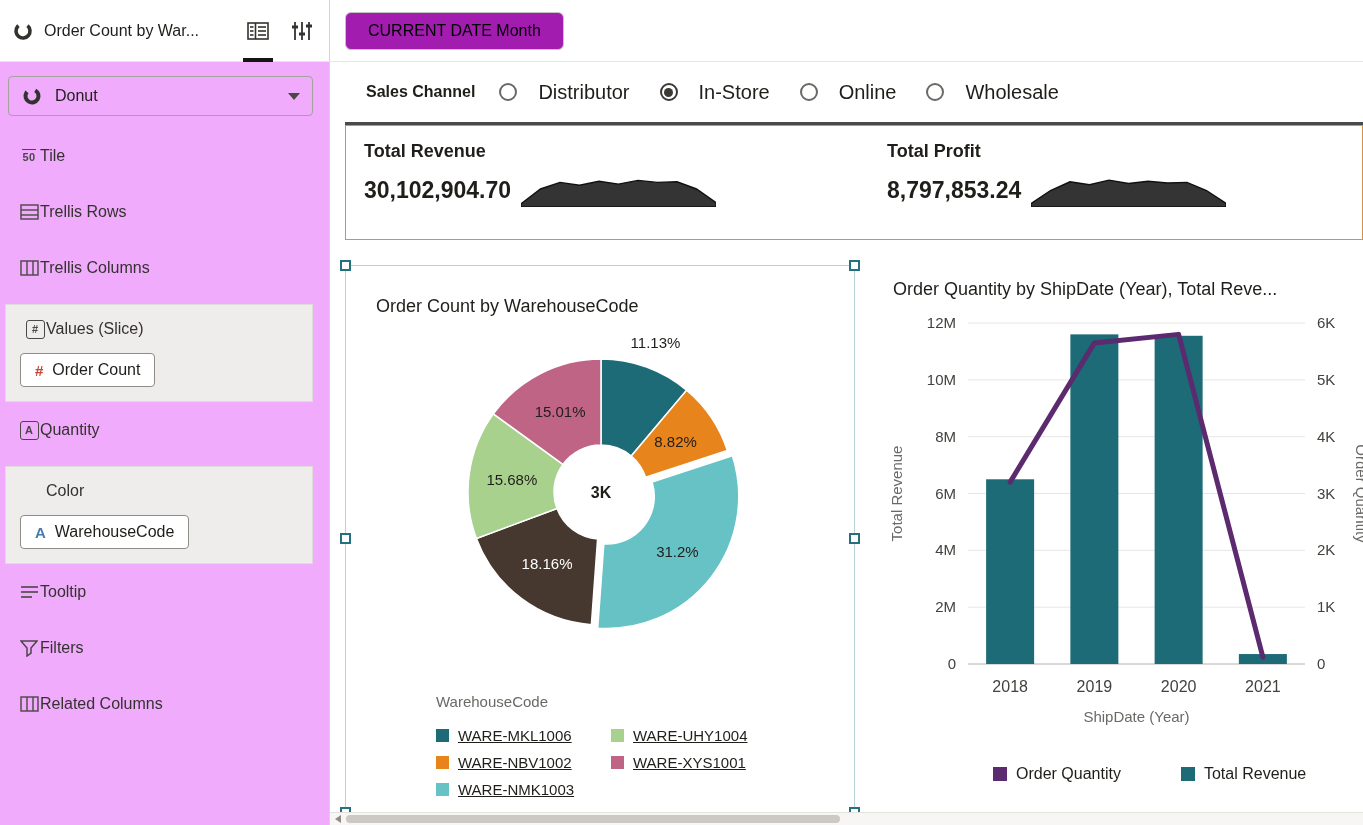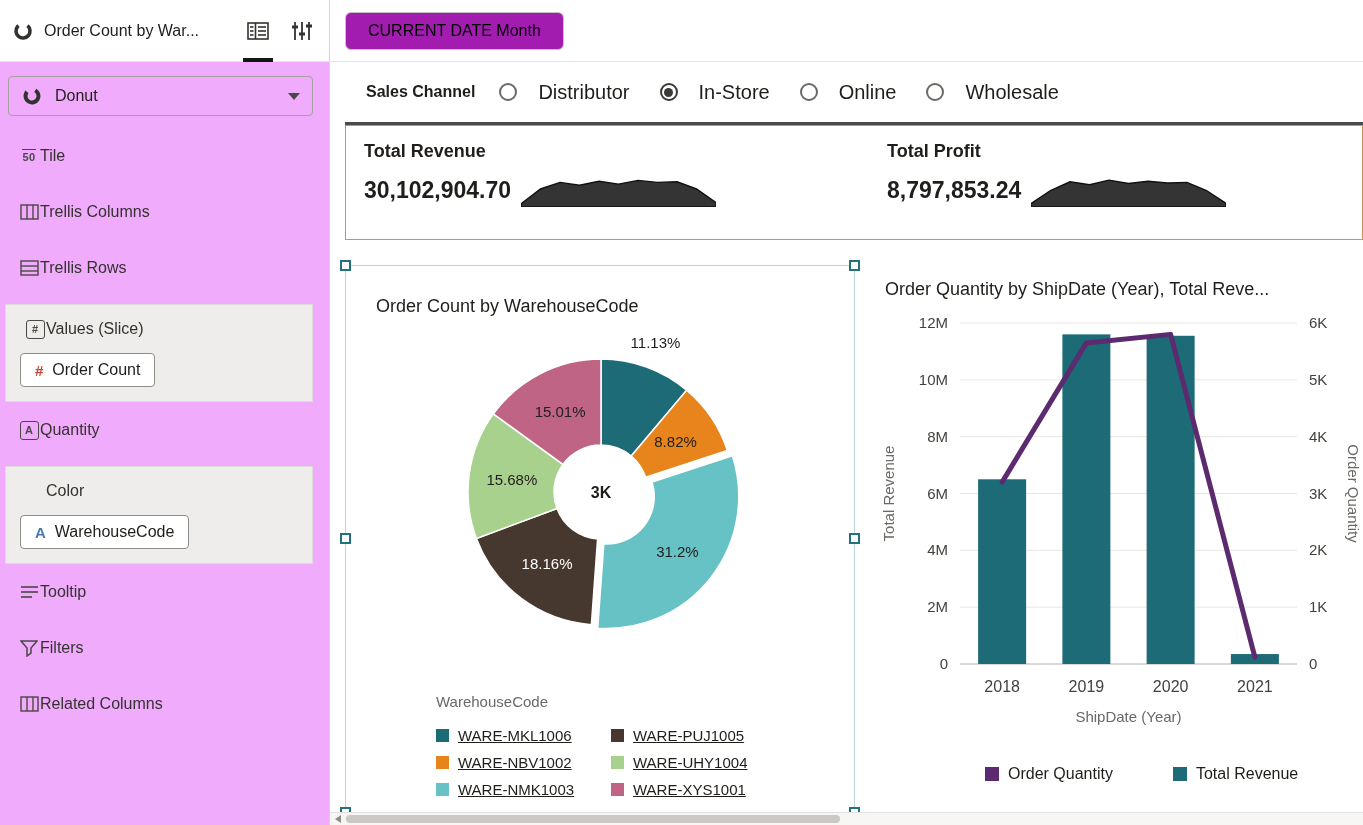--- a/index.html
+++ b/index.html
@@ -58,21 +58,21 @@
     height:115px; flex:none; background:#fff; }
   .tile { background:#fff; padding:15px 0 0 18px; overflow:hidden; cursor:pointer; }
   .tile-1 { width:509px; flex:none; }
   .tile-2 { flex:1; }
   .tile-label { font-size:18px; font-weight:600; margin-bottom:11px; }
   .tile-valrow { display:flex; align-items:center; gap:10px; }
   .tile-value { font-size:23px; font-weight:bold; white-space:nowrap; }
   .sparkline { flex:none; }
 
   
-  .canvas { flex:1; display:flex; gap:15px; padding-top:25px; margin-left:15px; position:relative; }
+  .canvas { flex:1; display:flex; gap:23px; padding-top:25px; margin-left:15px; position:relative; }
   .viz-card { position:relative; background:#fff; }
   .donut-card { width:510px; height:548px; flex:none; border:1px solid #b9d4d8; }
   .combo-card { flex:1; height:548px; overflow:hidden; }
   .viz-title { font-size:18px; white-space:nowrap; overflow:hidden; text-overflow:ellipsis; }
   .donut-card .viz-title { margin:30px 0 0 30px; }
   .combo-card .viz-title { margin:14px 0 0 15px; }
   #donut-svg { display:block; margin-top:8px; }
   #combo-svg { display:block; margin-top:6px; }
 
   .handle { position:absolute; width:11px; height:11px; background:#fff; border:2px solid #23707e; z-index:6; }
@@ -155,35 +155,35 @@
     <div class="sb-row">
       <span class="sb-icon">
           <span class="ico-50">50</span>
         </span>
       <span>Tile</span>
     </div>
     <div class="sb-row">
       <span class="sb-icon">
         <svg width="19" height="16" viewBox="0 0 19 16" fill="none" stroke="#4a4844" stroke-width="1.4">
           <rect x="1" y="1" width="17" height="14"></rect>
+            <line x1="1" y1="6" x2="18" y2="6"></line>
+            <line x1="1" y1="11" x2="18" y2="11"></line>
+        </svg>
+      </span>
+      <span>Trellis Rows</span>
+    </div>
+    <div class="sb-row">
+      <span class="sb-icon">
+        <svg width="19" height="16" viewBox="0 0 19 16" fill="none" stroke="#4a4844" stroke-width="1.4">
+          <rect x="1" y="1" width="17" height="14"></rect>
             <line x1="7" y1="1" x2="7" y2="15"></line>
             <line x1="13" y1="1" x2="13" y2="15"></line>
         </svg>
       </span>
       <span>Trellis Columns</span>
-    </div>
-    <div class="sb-row">
-      <span class="sb-icon">
-        <svg width="19" height="16" viewBox="0 0 19 16" fill="none" stroke="#4a4844" stroke-width="1.4">
-          <rect x="1" y="1" width="17" height="14"></rect>
-            <line x1="1" y1="6" x2="18" y2="6"></line>
-            <line x1="1" y1="11" x2="18" y2="11"></line>
-        </svg>
-      </span>
-      <span>Trellis Rows</span>
     </div>
 
     <div class="sb-section">
       <div class="sb-row">
         <span class="sb-icon">
             <span class="box-glyph">#</span>
           </span>
         <span>Values (Slice)</span>
       </div>
       <div class="chip">
@@ -319,24 +319,20 @@
               <span class="swatch" style="background-color: rgb(28, 107, 119);"></span>
               <span>WARE-MKL1006</span>
             </div>
             <div class="legend-item">
               <span class="swatch" style="background-color: rgb(232, 132, 28);"></span>
               <span>WARE-NBV1002</span>
             </div>
             <div class="legend-item">
               <span class="swatch" style="background-color: rgb(102, 194, 197);"></span>
               <span>WARE-NMK1003</span>
-            </div>
-            <div class="legend-item">
-              <span class="swatch" style="background-color: rgb(70, 56, 47);"></span>
-              <span>WARE-PUJ1005</span>
             </div>
             <div class="legend-item">
               <span class="swatch" style="background-color: rgb(169, 209, 142);"></span>
               <span>WARE-UHY1004</span>
             </div>
             <div class="legend-item">
               <span class="swatch" style="background-color: rgb(191, 100, 132);"></span>
               <span>WARE-XYS1001</span>
             </div>
           </div>

